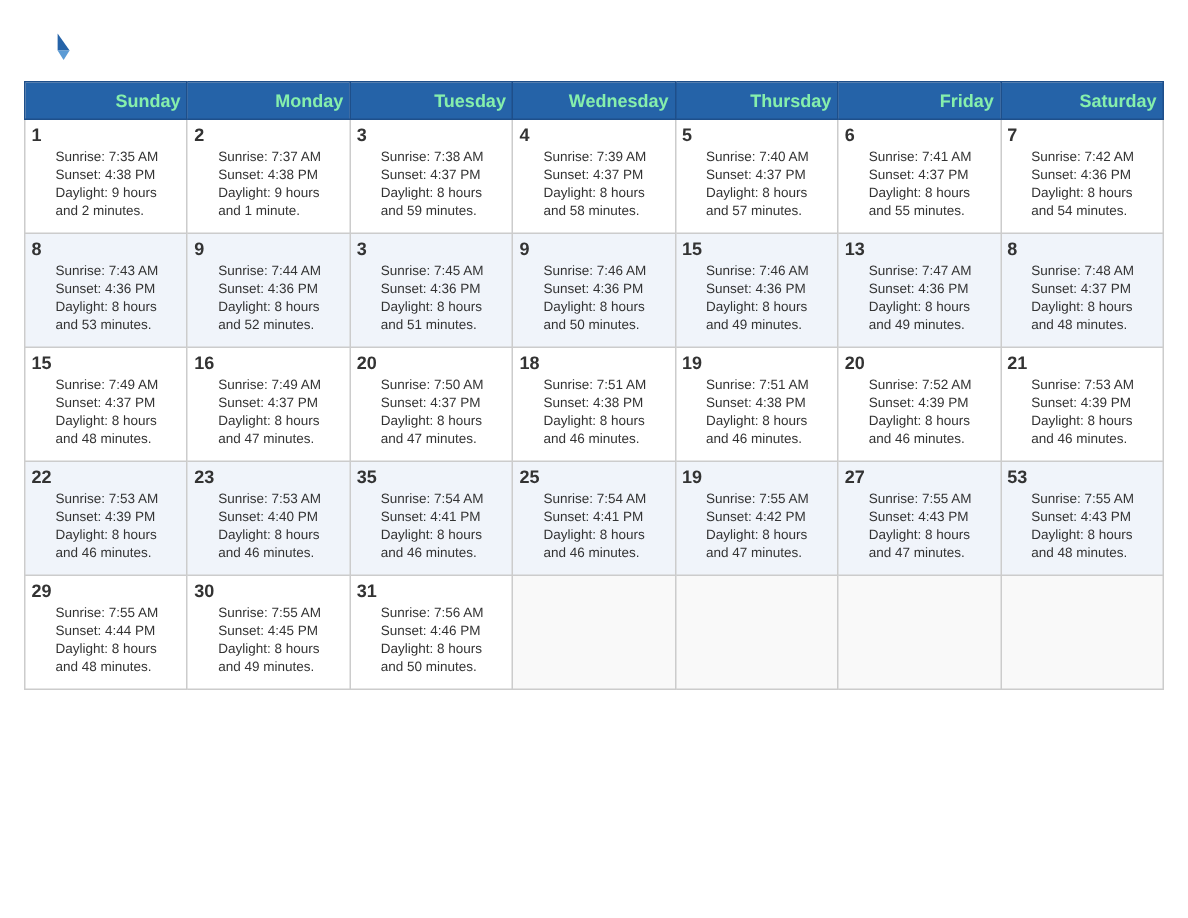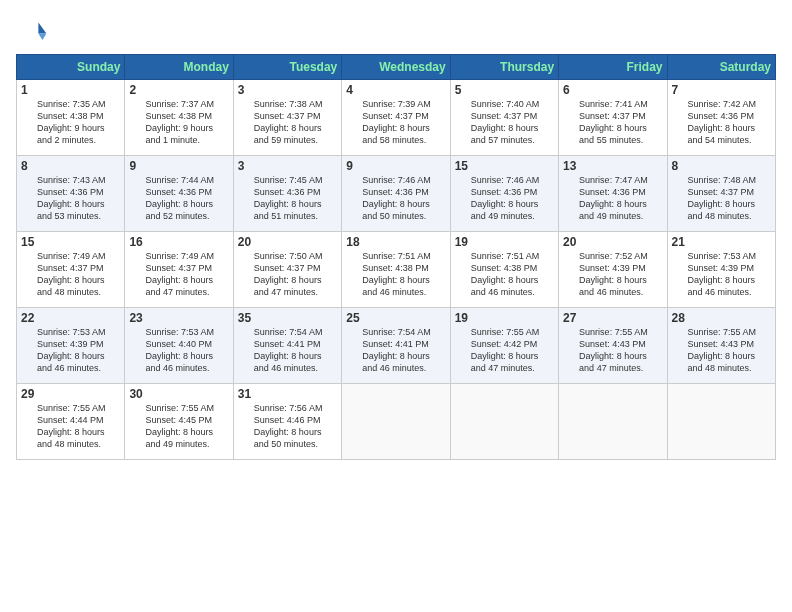--- a/index.html
+++ b/index.html
@@ -346,21 +346,21 @@
       </td>
           <td>
         <span class="day-number">27</span>
         <div class="cell-info">
           Sunrise: 7:55 AM<br>
           Sunset: 4:43 PM<br>
           Daylight: 8 hours and 47 minutes.
         </div>
       </td>
           <td>
-        <span class="day-number">28</span>
+        <span class="day-number">53</span>
         <div class="cell-info">
           Sunrise: 7:55 AM<br>
           Sunset: 4:43 PM<br>
           Daylight: 8 hours and 48 minutes.
         </div>
       </td>
         </tr>
         <tr>
           <td>
         <span class="day-number">29</span>

